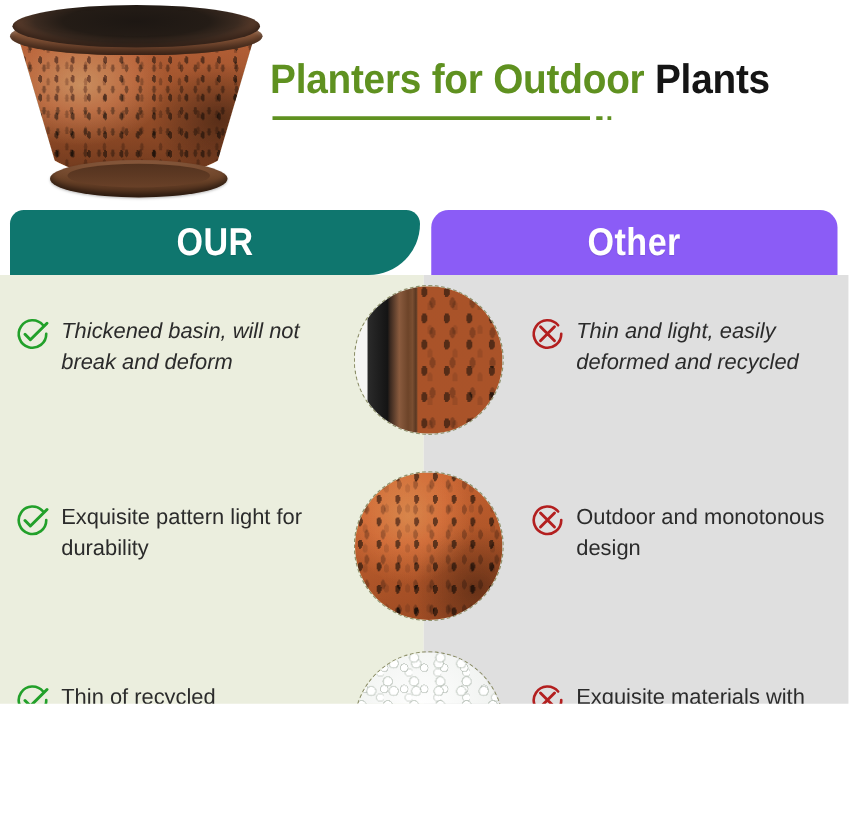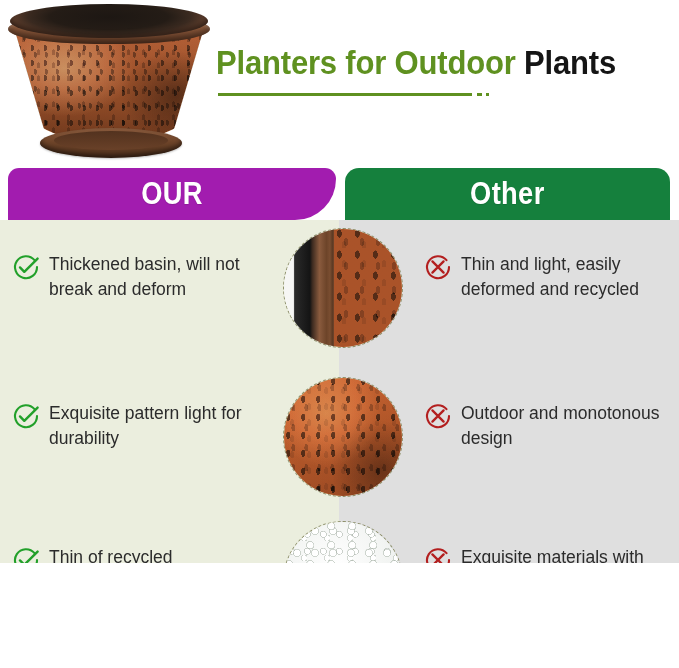--- a/index.html
+++ b/index.html
@@ -75,42 +75,42 @@
   }
   .t-green{color:#5f9120;}
   .t-black{color:#151515;}
   .title-rule{position:absolute;left:218px;top:93px;width:254px;height:3px;background:#5f9120;}
   .title-rule-d1{position:absolute;left:477px;top:93px;width:5px;height:3px;background:#5f9120;}
   .title-rule-d2{position:absolute;left:486px;top:93px;width:3px;height:3px;background:#5f9120;}
 
   
   .bar{position:absolute;height:52px;display:flex;align-items:center;justify-content:center;}
   .bar-our{
-    left:8px;top:168px;width:328px;background:#a21caf;
+    left:8px;top:168px;width:328px;background:#0f766e;
     border-radius:14px 14px 52px 0;
   }
   .bar-other{
-    left:345px;top:168px;width:325px;background:#15803d;
+    left:345px;top:168px;width:325px;background:#8b5cf6;
     border-radius:14px 14px 0 0;
   }
   .bar-label{
     font-family:"Liberation Sans Narrow","Liberation Sans",sans-serif;
     font-weight:bold;color:#ffffff;font-size:31px;letter-spacing:.4px;
     transform:scaleX(.88);transform-origin:center;
     text-shadow:0 1px 1px rgba(0,0,0,.12);
   }
 
   
   .panel{position:absolute;top:220px;height:448px;}
   .panel-left{left:0;width:339px;background:#ebeede;}
   .panel-right{left:339px;width:340px;background:#dfdfdf;}
 
   
   .row{position:absolute;left:0;width:679px;height:149px;}
-  .row-1{top:222px;}
+  .row-1{top:222px;font-style:italic;}
   .row-2{top:371px;}
   .row-3{top:515px;}
 
   .feat{
     position:absolute;display:flex;align-items:flex-start;gap:9px;
   }
   .feat-left{left:12px;top:30px;width:258px;}
   .feat-right{left:424px;top:30px;width:252px;}
 
   .icon{flex:0 0 auto;width:28px;height:28px;margin-top:1px;}

